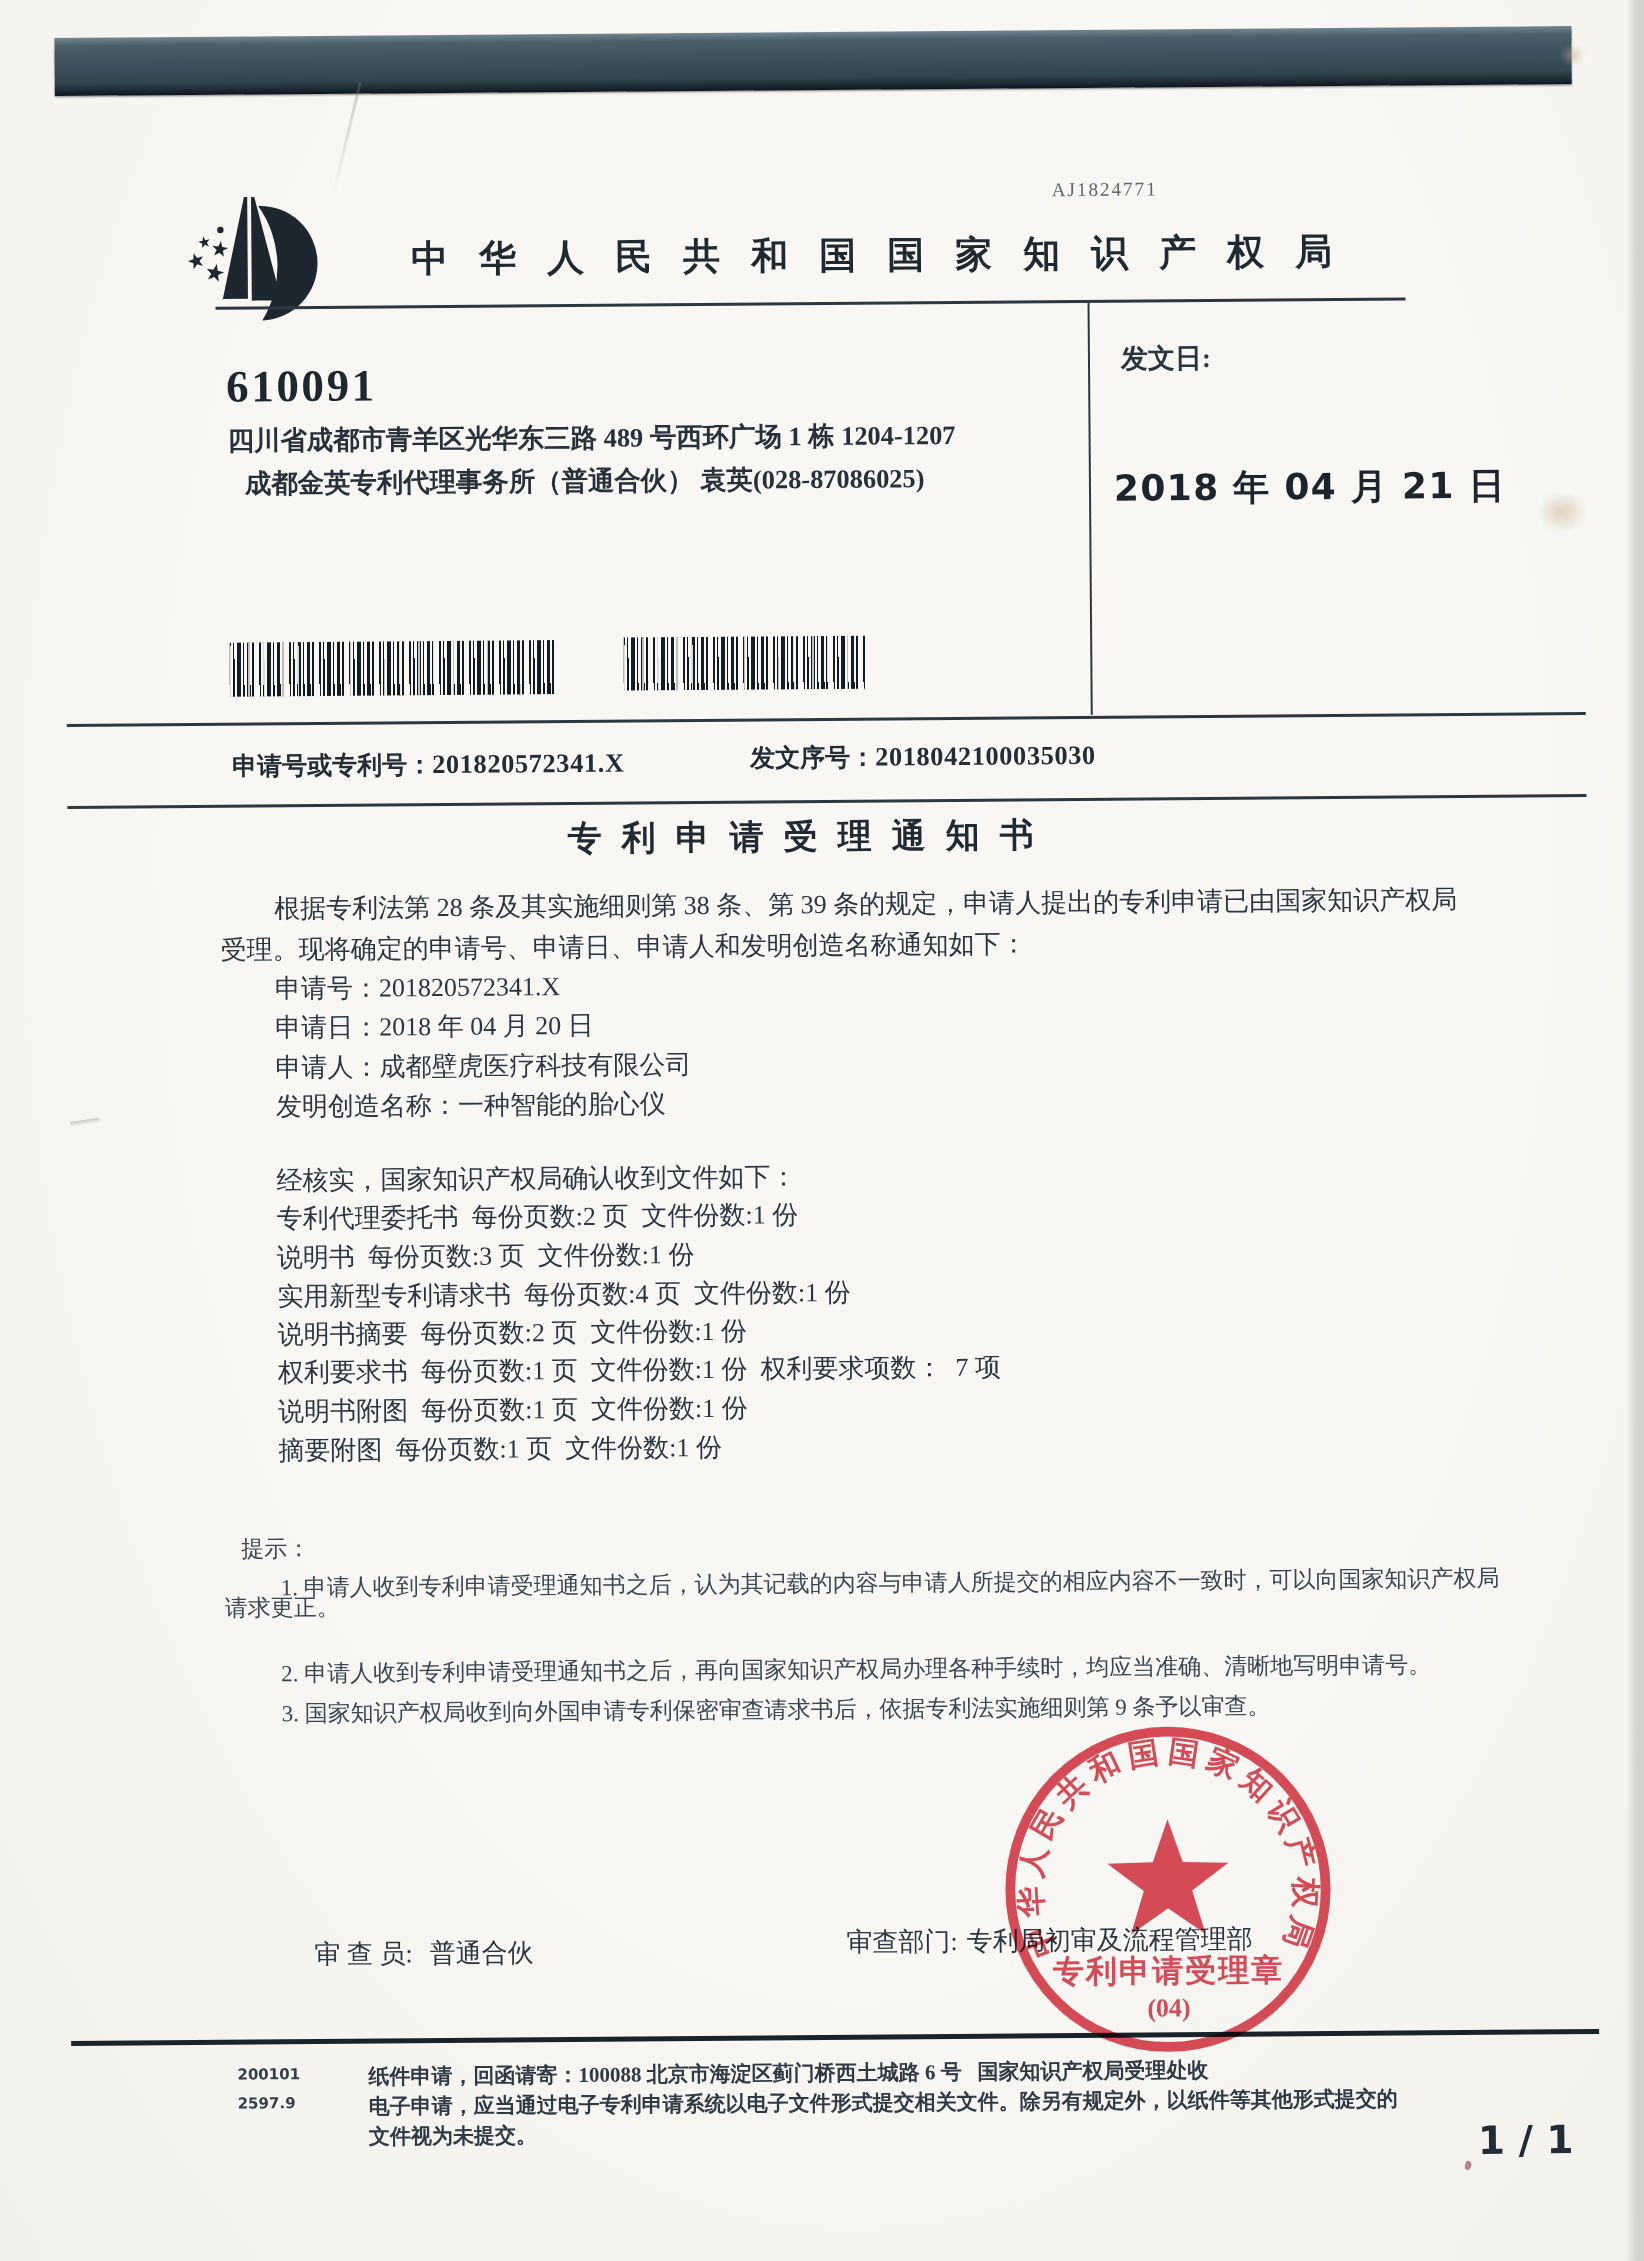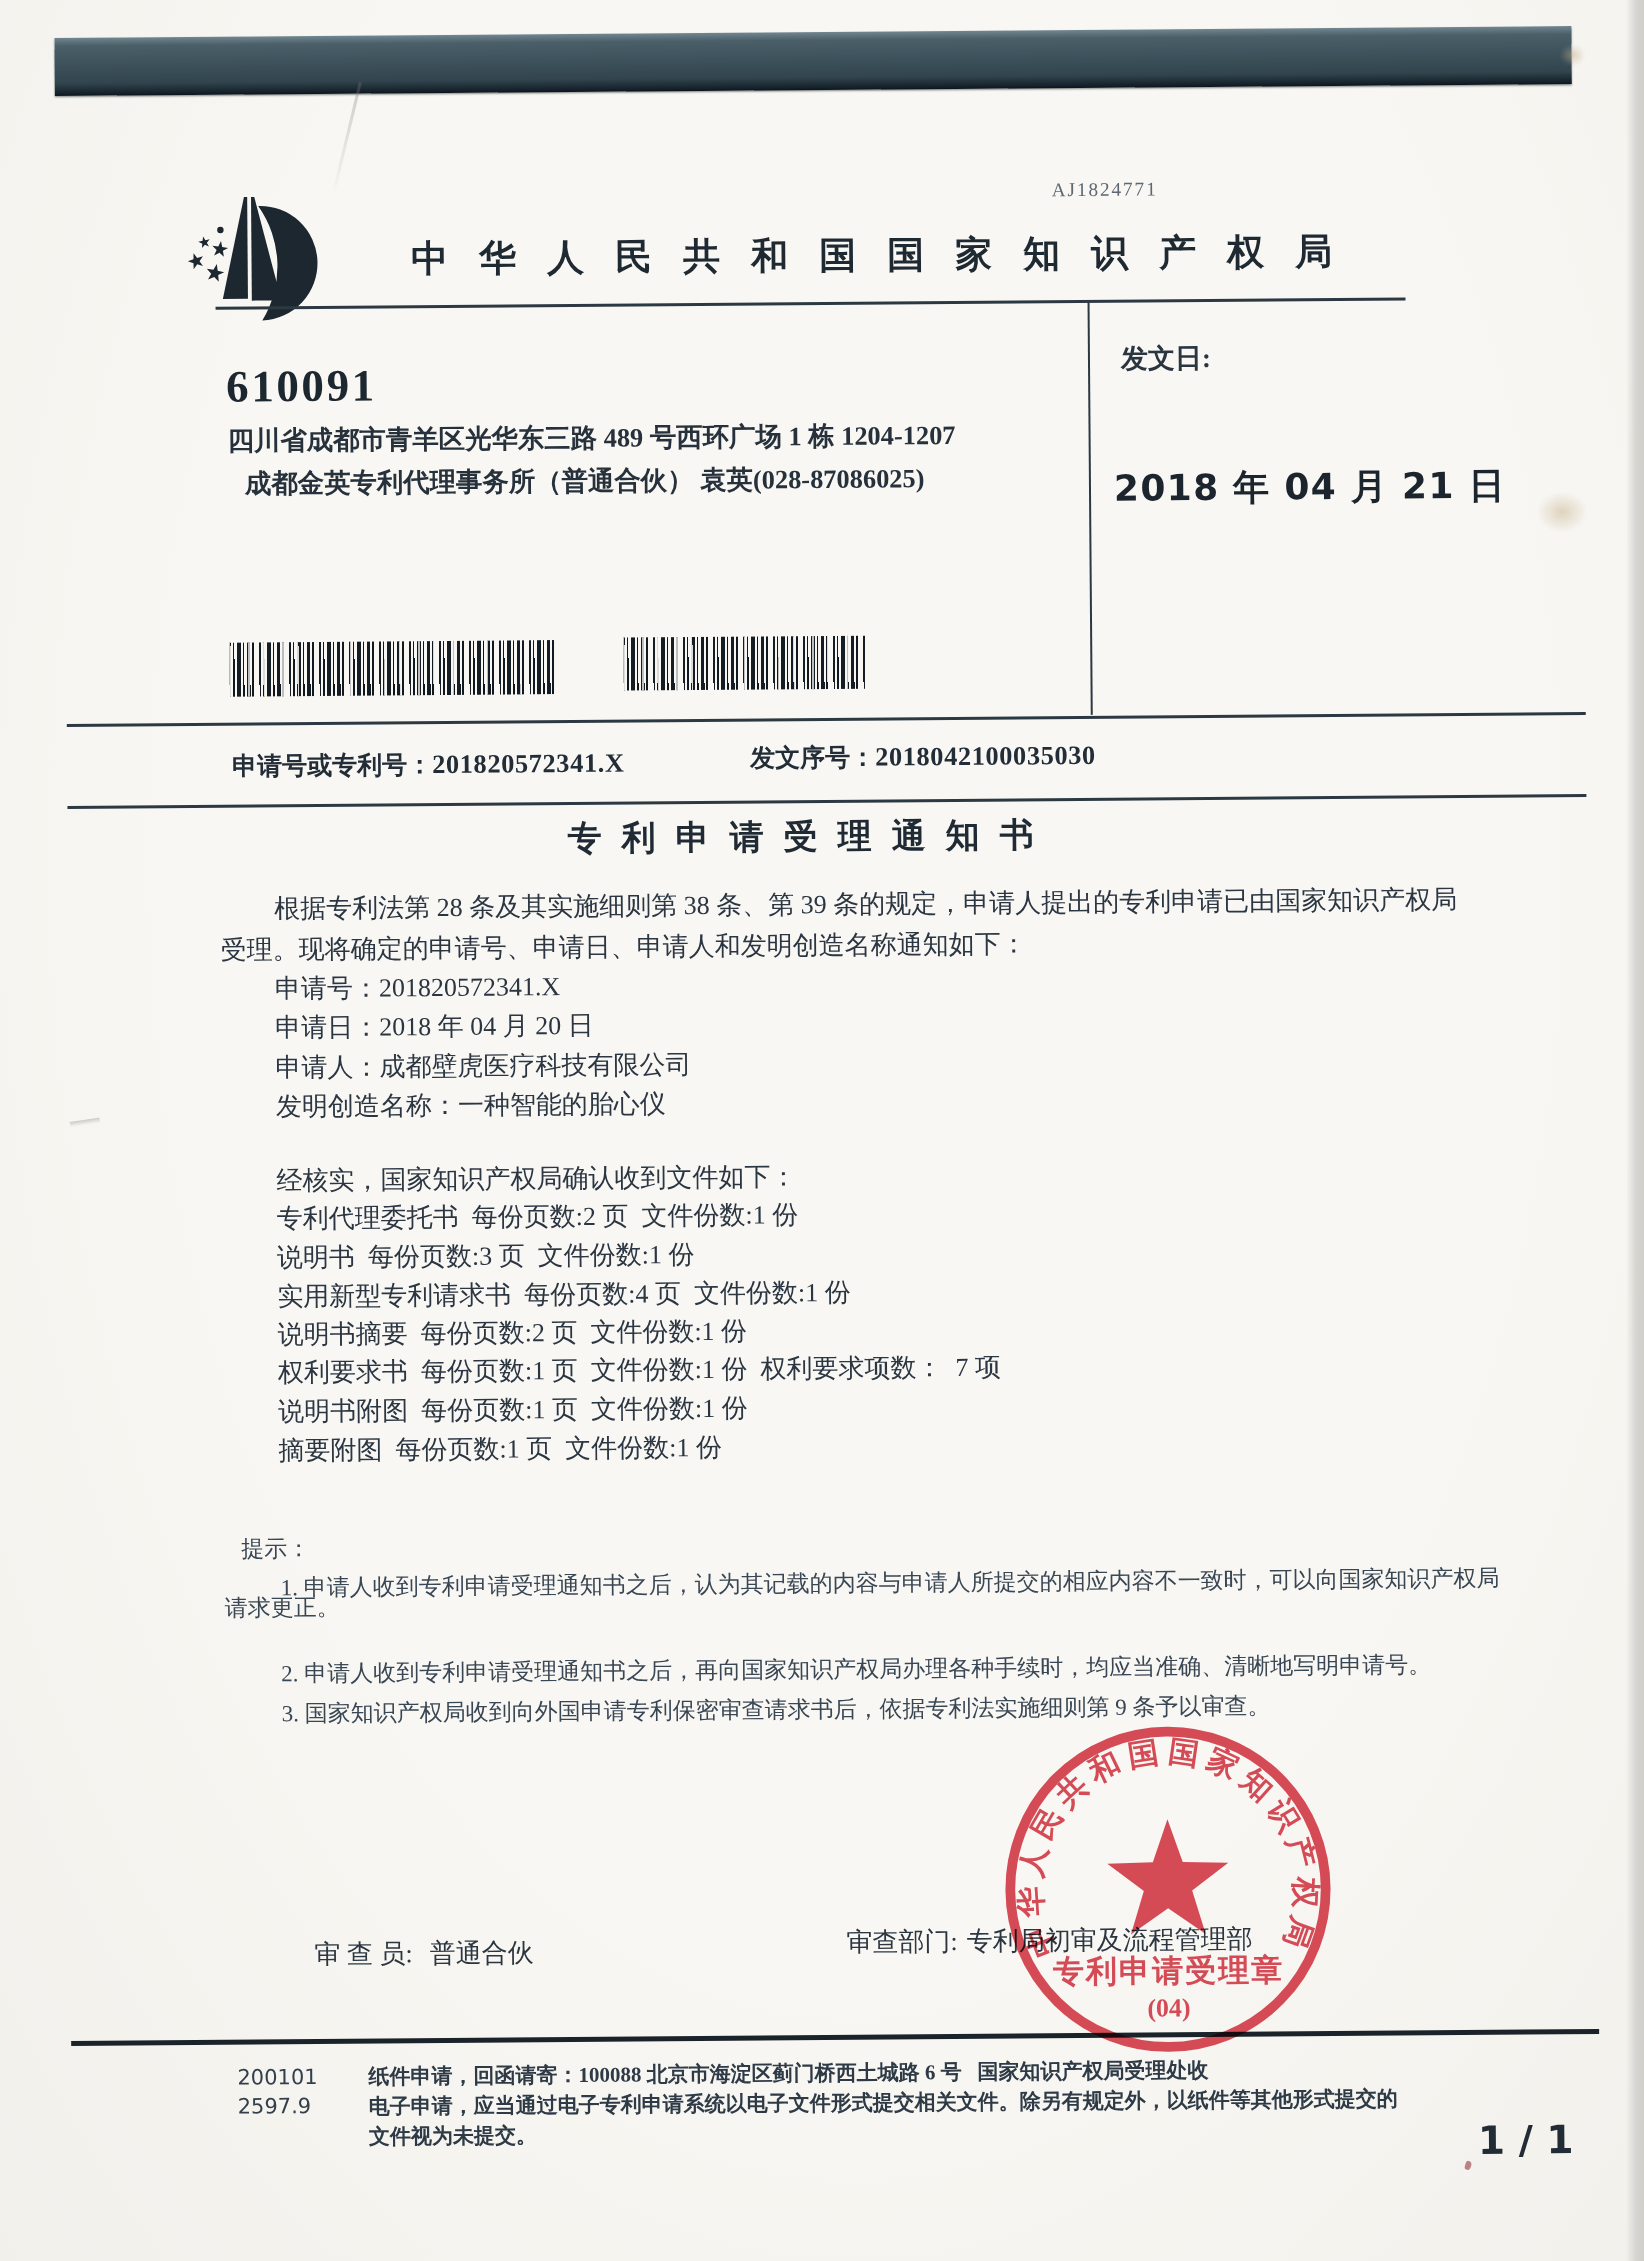--- a/index.html
+++ b/index.html
@@ -23,21 +23,21 @@
   .barcode{background-image:
      repeating-linear-gradient(90deg, rgba(246,245,241,.88) 0 1.3px, transparent 1.3px 18.7px, rgba(246,245,241,.75) 18.7px 20.6px, transparent 20.6px 34px),
      repeating-linear-gradient(90deg, #141c24 0 1.9px, transparent 1.9px 3.9px, #101820 3.9px 5.2px, transparent 5.2px 7.7px, #141c24 7.7px 11.6px, transparent 11.6px 13.5px, #0f161e 13.5px 15px, transparent 15px 17.4px, #141c24 17.4px 21px, transparent 21px 22.6px, #101820 22.6px 24.5px, transparent 24.5px 30px);}
   .reftext{font-size:25px;font-weight:600;white-space:nowrap;color:#222d37;}
   .reftext b{font-size:26.4px;font-weight:bold;letter-spacing:0.6px;}
   .notice-title{font-size:34px;font-weight:bold;letter-spacing:20px;color:#1f2a34;white-space:nowrap;}
   .body-line{font-size:26px;white-space:pre;color:#2b3642;}
   .tip-line{font-size:23px;white-space:pre;color:#39465३;color:#394653;}
   .sign-line{font-size:26px;white-space:nowrap;color:#2b3641;}
   .foot{font-size:21px;font-weight:600;white-space:pre;color:#2e3a46;}
-  .formcode{font-size:21px;font-weight:400;font-family:"DejaVu Sans","Liberation Sans",sans-serif;color:#333f4a;}
+  .formcode{font-size:15px;font-weight:700;font-family:"DejaVu Sans","Liberation Sans",sans-serif;color:#333f4a;}
   .pagenum{font-size:39px;font-weight:bold;font-family:"DejaVu Sans","Liberation Sans",sans-serif;color:#222c36;}
   .seal{mix-blend-mode:multiply;opacity:.92;}
   .edge{background:linear-gradient(90deg, rgba(215,214,210,0) 0%, #d6d5d1 55%, #cfcec9 100%);}
   .smudge{background:radial-gradient(closest-side, rgba(198,174,138,.5), rgba(198,174,138,0));filter:blur(1.3px);}
   .speck-red{background:#8d2530;opacity:.55;border-radius:40% 60% 55% 45%;transform:rotate(18deg);}
   .scratch{background:linear-gradient(180deg, rgba(120,120,118,.35), rgba(120,120,118,0));transform:rotate(14deg);filter:blur(0.6px);}
 </style>
 </head>
 <body>
 

